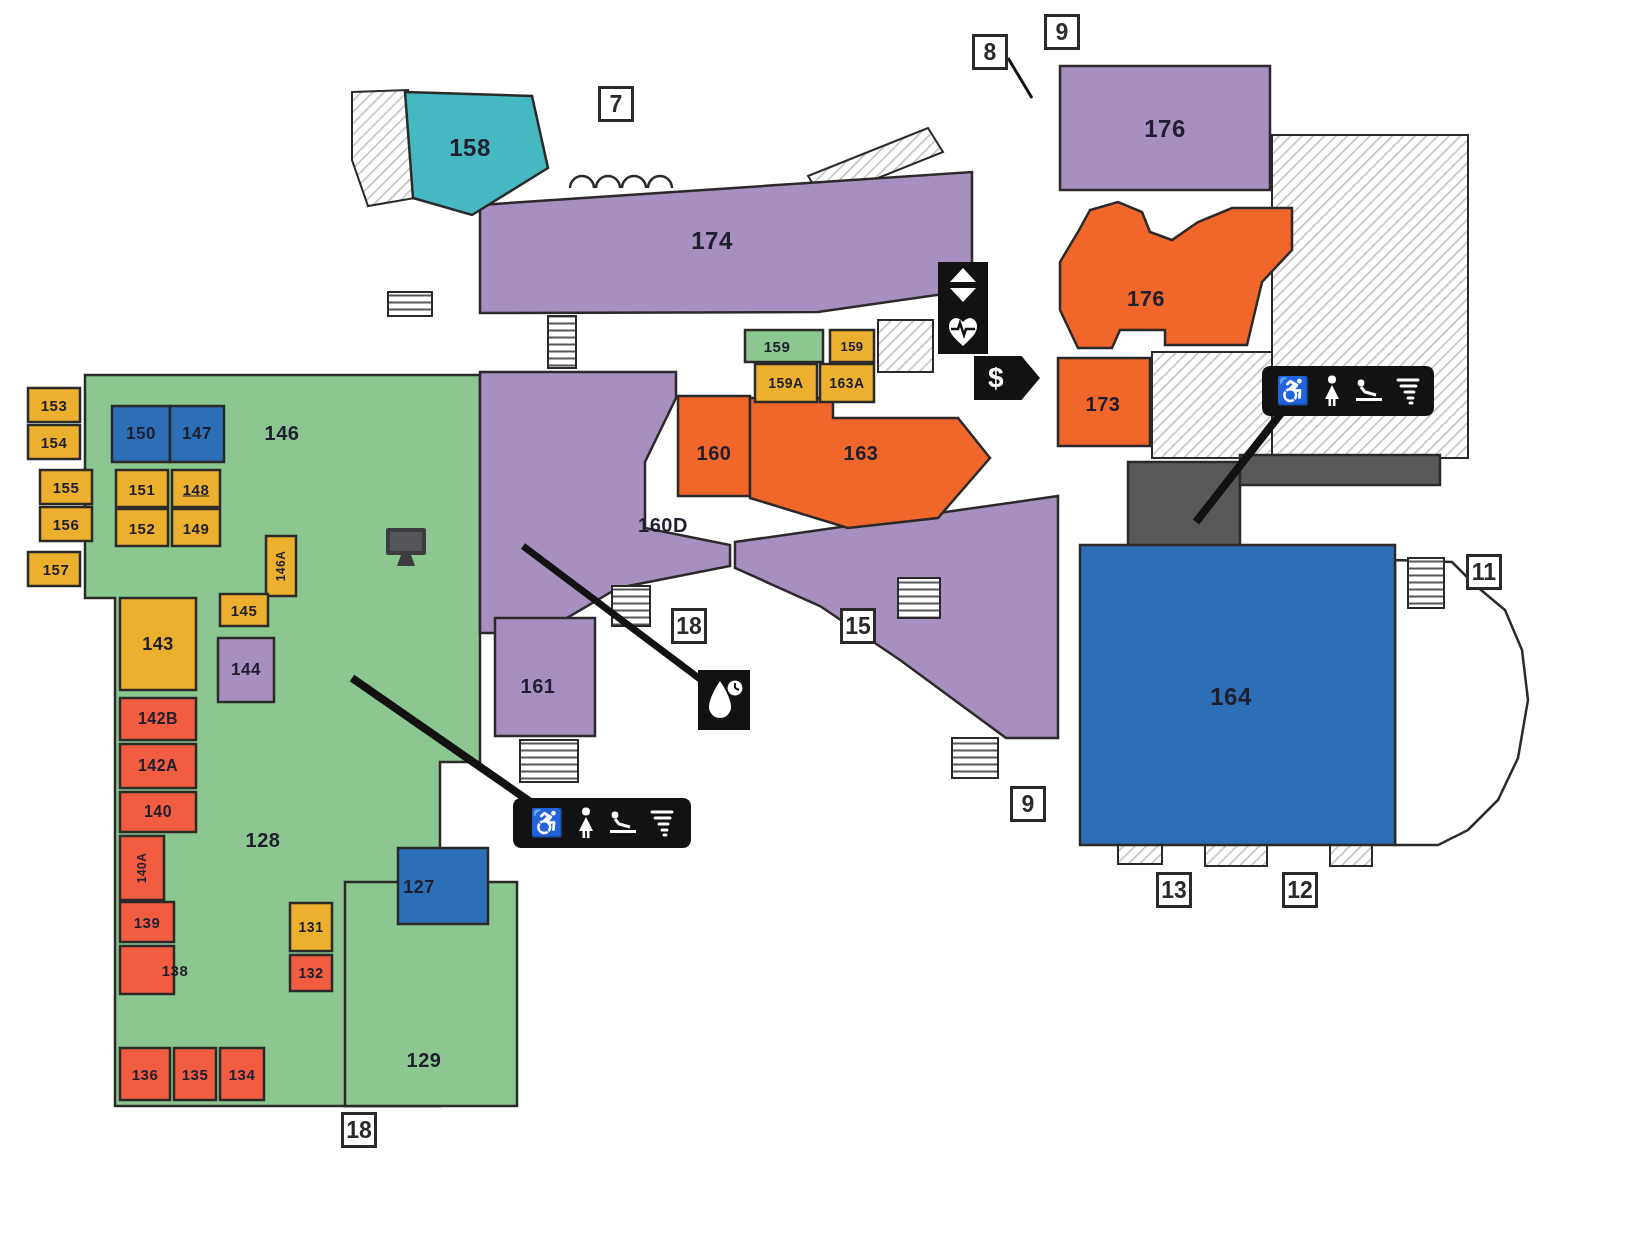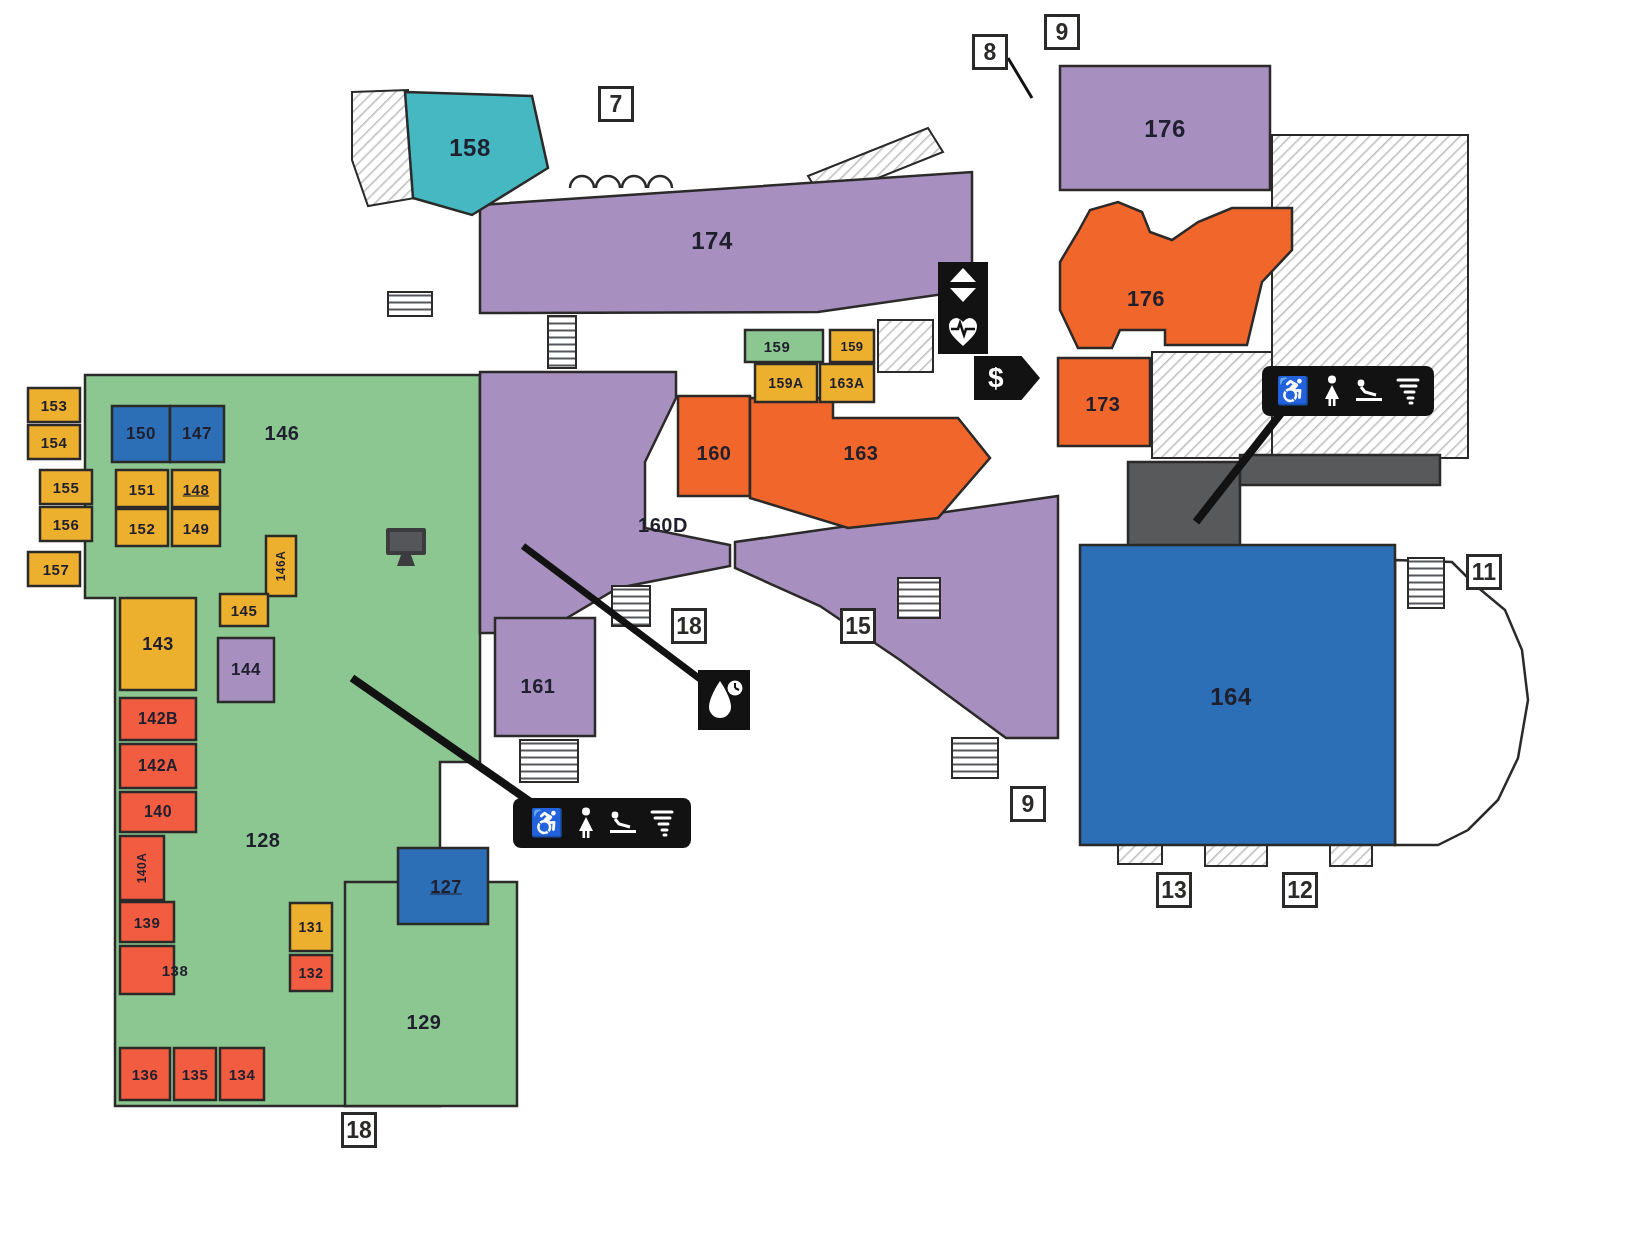--- a/index.html
+++ b/index.html
@@ -120,22 +120,22 @@
       <div class="lbl" style="left: 470px; top: 148px; font-size: 24px;">158</div>
       <div class="lbl" style="left: 1146px; top: 299px; font-size: 22px;">176</div>
       <div class="lbl" style="left: 1103px; top: 404px; font-size: 20px;">173</div>
       <div class="lbl" style="left: 714px; top: 453px; font-size: 20px;">160</div>
       <div class="lbl" style="left: 861px; top: 453px; font-size: 20px;">163</div>
       <div class="lbl" style="left: 777px; top: 346px; font-size: 15px;">159</div>
       <div class="lbl" style="left: 852px; top: 346px; font-size: 13px;">159</div>
       <div class="lbl" style="left: 786px; top: 383px; font-size: 14px;">159A</div>
       <div class="lbl" style="left: 847px; top: 383px; font-size: 14px; text-align: right;">163A</div>
       <div class="lbl" style="left: 1231px; top: 697px; font-size: 24px;">164</div>
-      <div class="lbl" style="left: 424px; top: 1022px; font-size: 20px; text-align: right;">129</div>
-      <div class="lbl" style="left: 446px; top: 887px; font-size: 18px; text-decoration: underline;">127</div>
+      <div class="lbl" style="left: 424px; top: 1060px; font-size: 20px; text-align: right;">129</div>
+      <div class="lbl" style="left: 419px; top: 887px; font-size: 18px;">127</div>
       <div class="lbl" style="left: 141px; top: 434px; font-size: 17px;">150</div>
       <div class="lbl" style="left: 197px; top: 434px; font-size: 17px;">147</div>
       <div class="lbl" style="left: 142px; top: 489px; font-size: 15px;">151</div>
       <div class="lbl" style="left: 196px; top: 489px; font-size: 15px; text-decoration: underline;">148</div>
       <div class="lbl" style="left: 142px; top: 528px; font-size: 15px;">152</div>
       <div class="lbl" style="left: 196px; top: 528px; font-size: 15px;">149</div>
       <div class="lbl" style="left: 54px; top: 405px; font-size: 15px;">153</div>
       <div class="lbl" style="left: 54px; top: 442px; font-size: 15px;">154</div>
       <div class="lbl" style="left: 66px; top: 487px; font-size: 15px;">155</div>
       <div class="lbl" style="left: 66px; top: 524px; font-size: 15px;">156</div>

